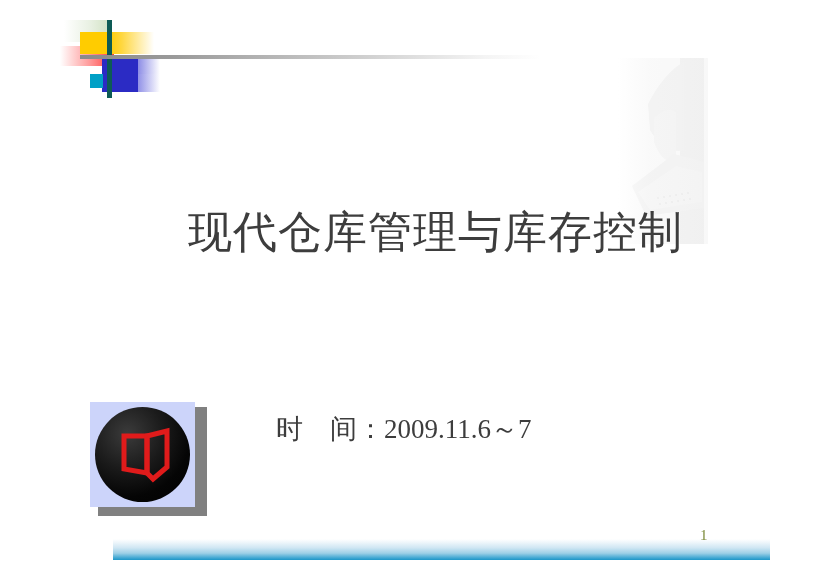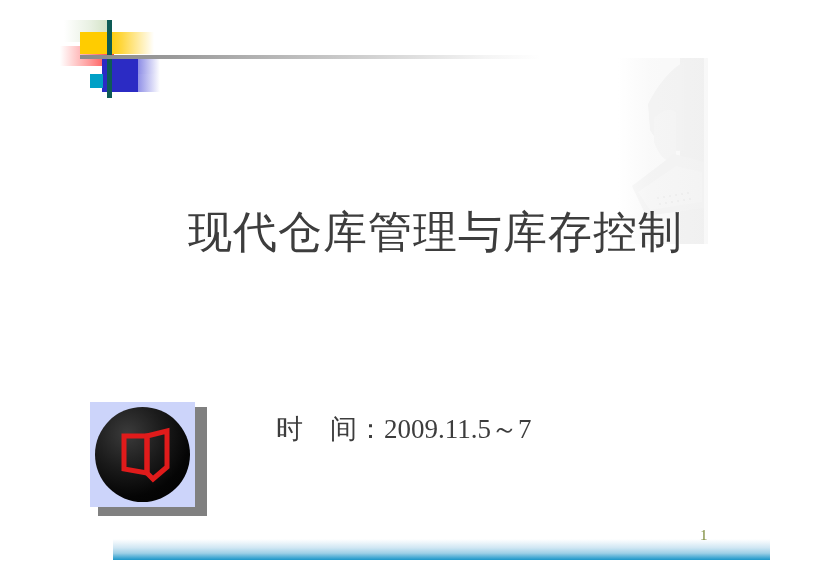--- a/index.html
+++ b/index.html
@@ -229,21 +229,21 @@
         <circle cx="66" cy="142" r="1.1"></circle>
           <circle cx="72" cy="141" r="1.1"></circle>
       </g>
       <rect x="0" y="0" width="90" height="186" fill="url(#wmFade)" opacity="0.45"></rect>
     </svg>
   </div>
 
   <div class="title">现代仓库管理与库存控制</div>
 
   <div class="subtitle">
-    <span class="line">时　间：2009.11.5～7</span>
+    <span class="line">时　间：2009.11.6～7</span>
   </div>
 
   <div class="icon-frame">
     <div class="icon-shadow"></div>
     <div class="icon-plate">
       <div class="icon-disc">
         <div class="icon-glyph">
           <svg width="62" height="62" viewBox="0 0 62 62" xmlns="http://www.w3.org/2000/svg">
             <g fill="none" stroke="#e01b1b" stroke-width="5" stroke-linejoin="miter">
               <path d="M7 9 L30 9 L30 46 L7 42 Z"></path>

